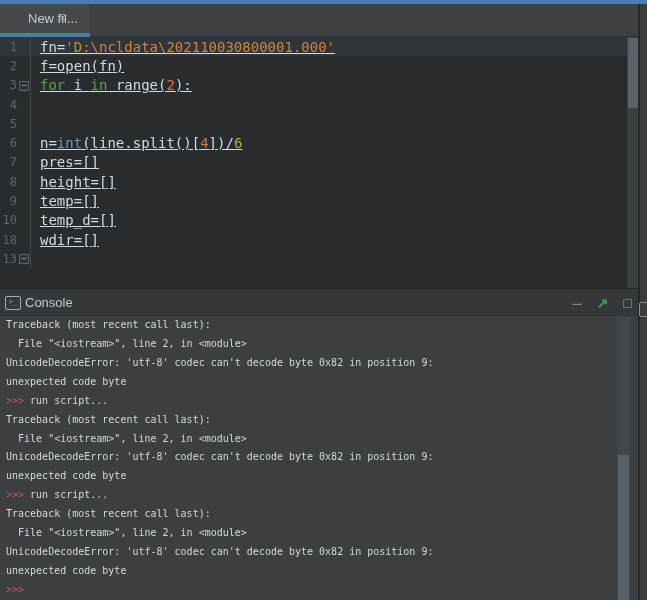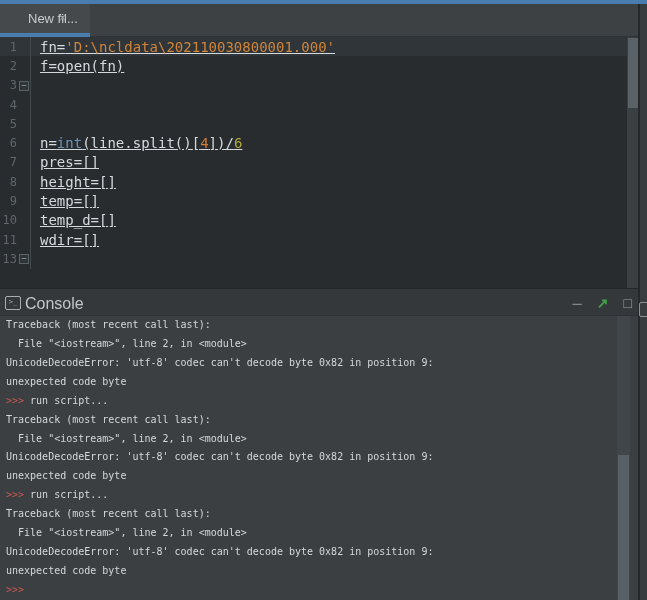--- a/index.html
+++ b/index.html
@@ -36,21 +36,21 @@
   .tk-d{color:var(--code-default);} .tk-k{color:var(--kw);} .tk-s{color:var(--str);}
   .tk-n{color:var(--num);} .tk-y{color:var(--num2);} .tk-b{color:var(--builtin);}
   #ed-scroll{position:absolute;right:0;top:0;width:13px;height:251px;background:#3a3f42;}
   #ed-thumb{position:absolute;left:1px;top:1px;width:11px;height:70px;background:var(--thumb);cursor:pointer;}
   
   #chead{position:relative;width:100%;height:28px;background:var(--console-header-bg);
        border-top:1px solid #232627;border-bottom:1px solid #2e3234;box-sizing:border-box;}
   #term-icon{position:absolute;left:5px;top:7px;width:14px;height:12px;border:1px solid #a7adb0;
        border-radius:2px;color:#a7adb0;font-family:"DejaVu Sans Mono",monospace;font-size:7px;
        line-height:11px;text-align:center;letter-spacing:0;}
-  #chead .title{position:absolute;left:25px;top:6px;font-size:16px;color:#c2c7ca;}
+  #chead .title{position:absolute;left:25px;top:6px;font-size:13px;color:#c2c7ca;}
   #chead .acts{position:absolute;right:8px;top:0;height:28px;display:flex;gap:15px;align-items:center;}
   .act{font-size:13px;color:var(--icon-gray);cursor:pointer;line-height:1;}
   .act.green{color:var(--green-arrow);font-weight:bold;font-size:14px;}
   .act.box{font-size:14px;}
   
   #console{position:relative;width:100%;height:284px;background:var(--console-bg);
        font-family:"DejaVu Sans Mono",monospace;font-size:10px;overflow:hidden;}
   .xl{height:18.93px;line-height:18.93px;white-space:pre;padding-left:6px;color:var(--console-text);}
   .tk-t{color:var(--console-text);} .tk-p{color:var(--prompt);}
   #co-scroll{position:absolute;right:10px;top:0;width:13px;height:284px;background:#41464a;}
@@ -87,20 +87,21 @@
             </div>
             <span class="code"><span class="tk-d">f=open(fn)</span></span>
           </div>
           <div class="cl">
             <div class="gutwrap">
               <span class="num">3</span>
               <span class="foldc">
                 <span class="fold">−</span>
               </span>
             </div>
+            <span class="code"><span class="tk-k">for</span><span class="tk-d"> i </span><span class="tk-k">in</span><span class="tk-d"> range(</span><span class="tk-n">2</span><span class="tk-d">):</span></span>
           </div>
           <div class="cl">
             <div class="gutwrap">
               <span class="num">4</span>
               <span class="foldc"></span>
             </div>
           </div>
           <div class="cl">
             <div class="gutwrap">
               <span class="num">5</span>
@@ -137,21 +138,21 @@
           </div>
           <div class="cl">
             <div class="gutwrap">
               <span class="num">10</span>
               <span class="foldc"></span>
             </div>
             <span class="code"><span class="tk-d">temp_d=[]</span></span>
           </div>
           <div class="cl">
             <div class="gutwrap">
-              <span class="num">11</span>
+              <span class="num">18</span>
               <span class="foldc"></span>
             </div>
             <span class="code"><span class="tk-d">wdir=[]</span></span>
           </div>
           <div class="cl">
             <div class="gutwrap">
               <span class="num">13</span>
               <span class="foldc">
                 <span class="fold">−</span>
               </span>

